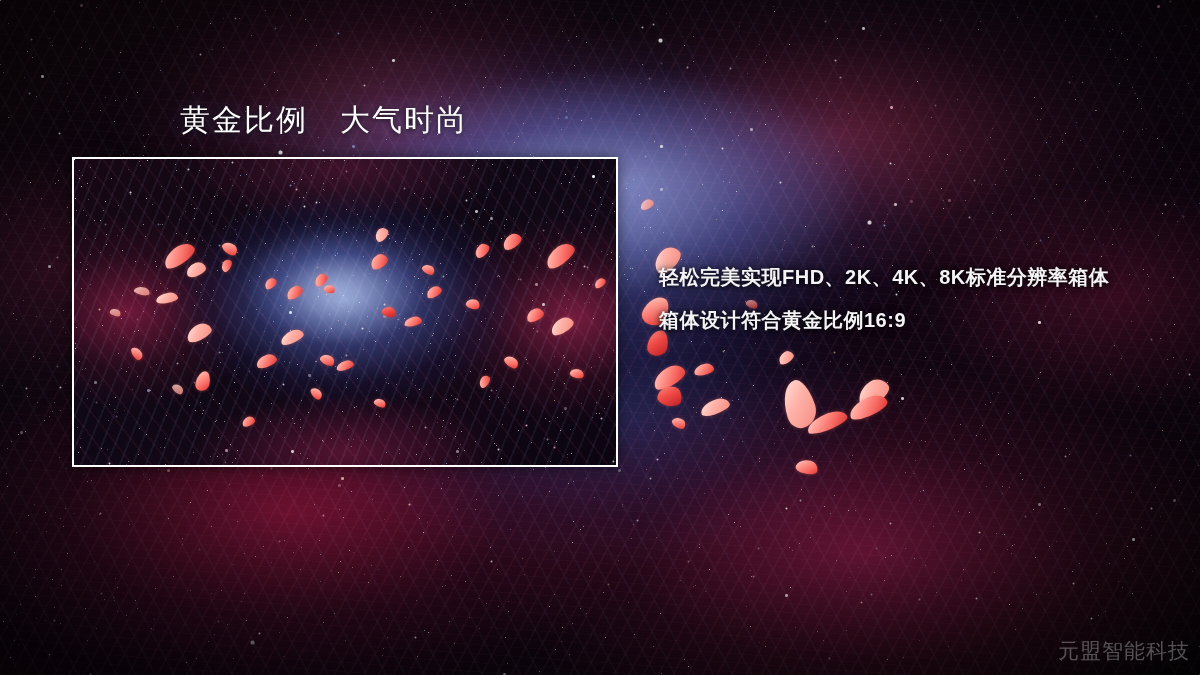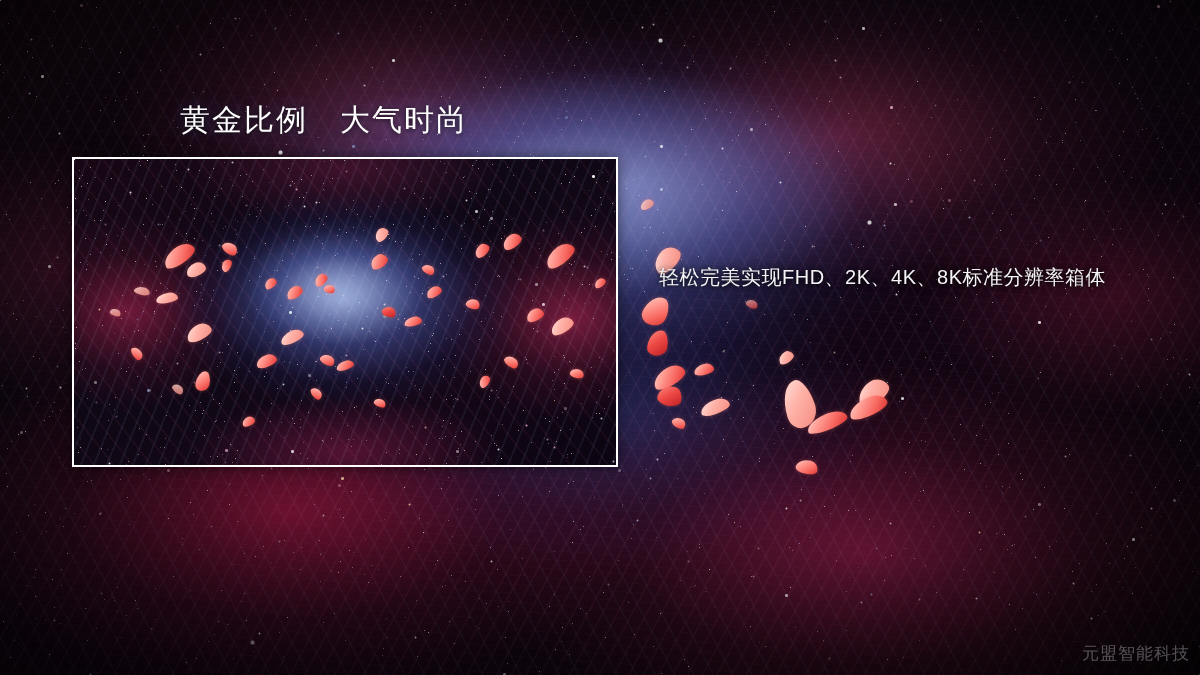--- a/index.html
+++ b/index.html
@@ -112,25 +112,26 @@
     left:659px; top:256px;
     width:520px;
   }
   #body-text .line {
     font-size:20px;
     line-height:43px;
     color:#f4f4f6;
     letter-spacing:0.5px;
     white-space:nowrap;
     text-shadow:0 1px 5px rgba(0,0,0,0.9), 0 0 12px rgba(0,0,0,0.6);
+    font-weight:bold;
   }
   #watermark {
     position:absolute;
     right:10px; bottom:10px;
-    font-size:17px;
+    font-size:21px;
     letter-spacing:1px;
     color:rgba(190,190,195,0.42);
     font-family:Liberation Mono, monospace;
   }
 </style>
 </head>
 <body>
 
 <div id="slide">
 
@@ -208,17 +209,18 @@
       <div class="petal" style="left: 806px; top: 414px; width: 42px; height: 16px; transform: rotate(-20deg);"></div>
       <div class="petal pale" style="left: 856px; top: 382px; width: 34px; height: 22px; transform: rotate(-35deg);"></div>
       <div class="petal" style="left: 848px; top: 398px; width: 40px; height: 18px; transform: rotate(-22deg);"></div>
       <div class="petal" style="left: 796px; top: 460px; width: 22px; height: 14px; transform: rotate(15deg);"></div>
       <div class="petal pale" style="left: 640px; top: 200px; width: 14px; height: 9px; transform: rotate(-25deg); opacity: 0.85;"></div>
       <div class="petal" style="left: 746px; top: 300px; width: 12px; height: 8px; transform: rotate(30deg); opacity: 0.7;"></div>
     </div>
 
   <div id="body-text">
     <div class="line">轻松完美实现FHD、2K、4K、8K标准分辨率箱体</div>
+    <div class="line">箱体设计符合黄金比例16:9</div>
   </div>
 
   <div id="watermark">元盟智能科技</div>
 
 </div>
 
 </body></html>

